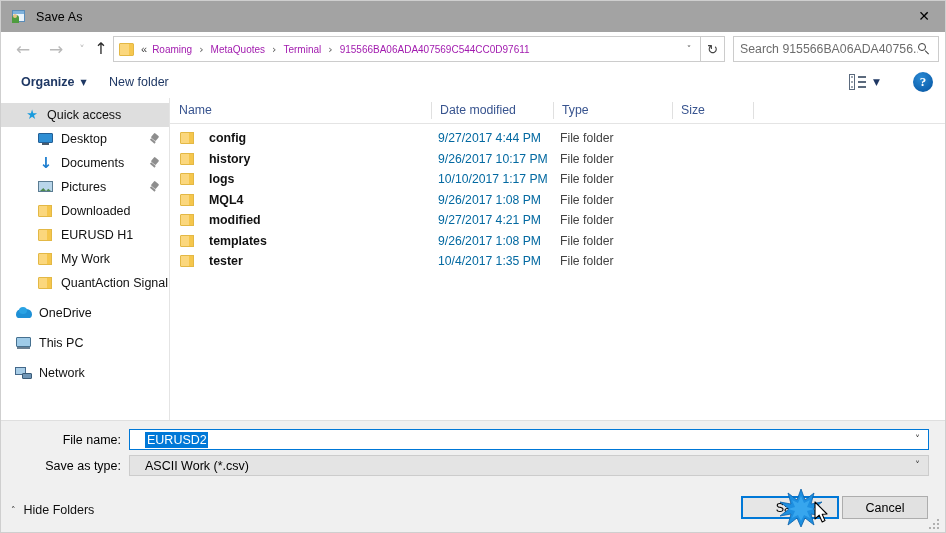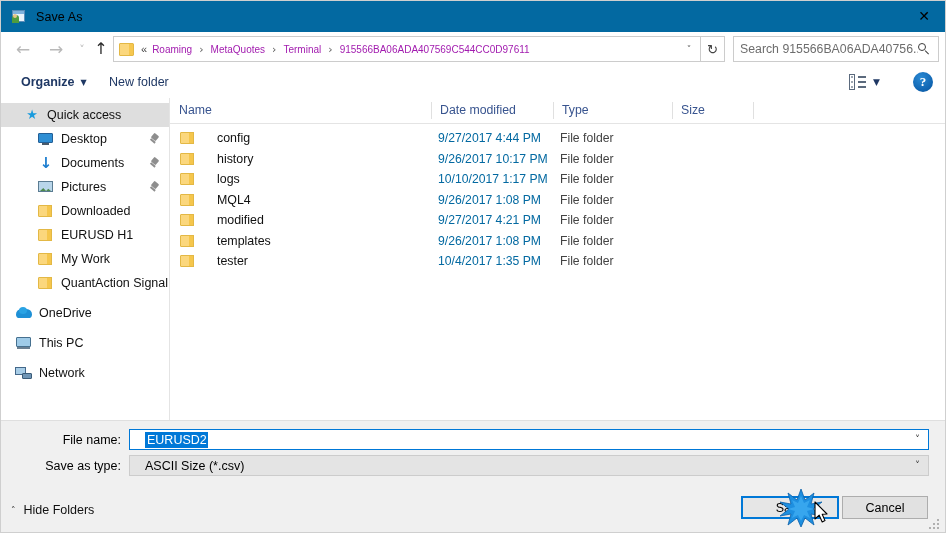--- a/index.html
+++ b/index.html
@@ -23,21 +23,21 @@
     font-size: 12px;
     color: #000000;
   }
 
   
   .titlebar {
     position: absolute;
     left: 0; top: 0;
     width: 946px;
     height: 31px;
-    background: #0369a1;
+    background: #a3a3a3;
     display: flex;
     align-items: center;
   }
   .titlebar-icon {
     margin-left: 9px;
     width: 17px; height: 16px;
     position: relative;
   }
   .ti-win {
     position: absolute; left: 2px; top: 1px;
@@ -520,22 +520,23 @@
     font-size: 12.4px;
     color: #111;
   }
   .fr-icon {
     margin-left: 9px;
     width: 17px; height: 16px;
     position: relative;
     flex: none;
   }
   .fr-name {
-    margin-left: 21px;
+    margin-left: 13px;
     flex: none;
+    font-weight: bold;
   }
   .fr-date {
     position: absolute;
     left: 268px;
     color: #0369a1;
     font-size: 12.2px;
   }
   .fr-type {
     position: absolute;
     left: 390px;
@@ -877,21 +878,21 @@
 
   <div class="bottompanel">
     <div class="field-label lbl-filename">File name:</div>
     <div class="field field-filename">
       <span class="field-value selected-text">EURUSD2</span>
       <span class="field-caret">˅</span>
     </div>
 
     <div class="field-label lbl-savetype">Save as type:</div>
     <div class="field field-savetype">
-      <span class="field-value">ASCII Size (*.csv)</span>
+      <span class="field-value">ASCII Work (*.csv)</span>
       <span class="field-caret">˅</span>
     </div>
   </div>
 
   <div class="hide-folders">
     <span class="hf-caret">˄</span>
     <span>Hide Folders</span>
   </div>
 
   <div class="btn btn-save">

